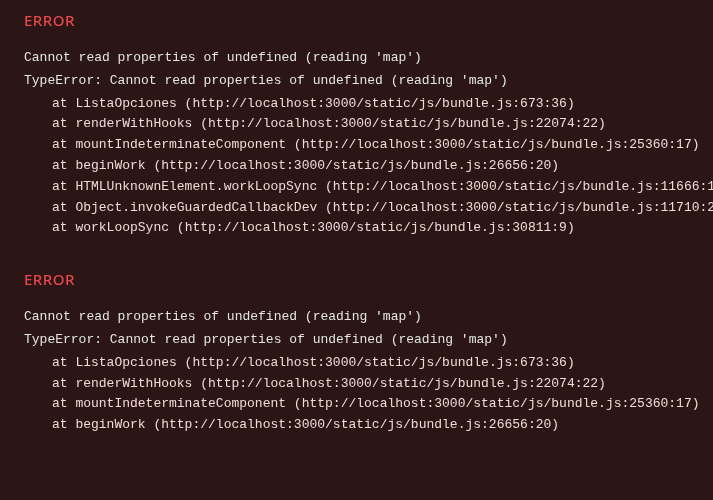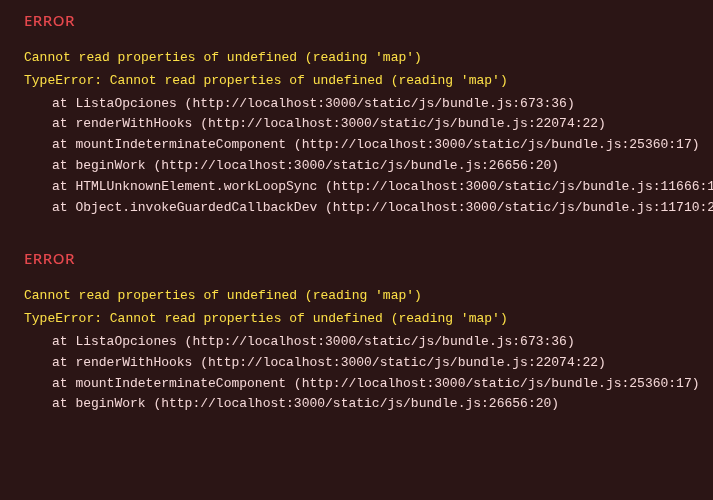--- a/index.html
+++ b/index.html
@@ -23,21 +23,21 @@
     }
     .error-heading {
       color: #e5484d;
       font-size: 15px;
       font-weight: 500;
       margin-bottom: 16px;
       letter-spacing: 0.5px;
       font-family: system-ui, -apple-system, sans-serif;
     }
     .error-message {
-      color: #fde047;
+      color: #e5e5e5;
       margin-bottom: 2px;
     }
     .stack-line {
       padding-left: 28px;
       white-space: nowrap;
     }
     .link {
       color: #f5d8d8;
       cursor: pointer;
     }
@@ -49,20 +49,21 @@
     <div class="error-block">
       <div class="error-heading">ERROR</div>
       <div class="error-message">Cannot read properties of undefined (reading 'map')</div>
       <div class="error-message">TypeError: Cannot read properties of undefined (reading 'map')</div>
       <div class="stack-line"><span>at ListaOpciones (</span><span class="link">http://localhost:3000/static/js/bundle.js:673:36</span><span>)</span></div>
       <div class="stack-line"><span>at renderWithHooks (</span><span class="link">http://localhost:3000/static/js/bundle.js:22074:22</span><span>)</span></div>
       <div class="stack-line"><span>at mountIndeterminateComponent (</span><span class="link">http://localhost:3000/static/js/bundle.js:25360:17</span><span>)</span></div>
       <div class="stack-line"><span>at beginWork (</span><span class="link">http://localhost:3000/static/js/bundle.js:26656:20</span><span>)</span></div>
       <div class="stack-line"><span>at HTMLUnknownElement.workLoopSync (</span><span class="link">http://localhost:3000/static/js/bundle.js:11666:18</span></div>
       <div class="stack-line"><span>at Object.invokeGuardedCallbackDev (</span><span class="link">http://localhost:3000/static/js/bundle.js:11710:20</span></div>
+      <div class="stack-line"><span>at workLoopSync (</span><span class="link">http://localhost:3000/static/js/bundle.js:30811:9</span><span>)</span></div>
     </div>
     <div class="error-block">
       <div class="error-heading">ERROR</div>
       <div class="error-message">Cannot read properties of undefined (reading 'map')</div>
       <div class="error-message">TypeError: Cannot read properties of undefined (reading 'map')</div>
       <div class="stack-line"><span>at ListaOpciones (</span><span class="link">http://localhost:3000/static/js/bundle.js:673:36</span><span>)</span></div>
       <div class="stack-line"><span>at renderWithHooks (</span><span class="link">http://localhost:3000/static/js/bundle.js:22074:22</span><span>)</span></div>
       <div class="stack-line"><span>at mountIndeterminateComponent (</span><span class="link">http://localhost:3000/static/js/bundle.js:25360:17</span><span>)</span></div>
       <div class="stack-line"><span>at beginWork (</span><span class="link">http://localhost:3000/static/js/bundle.js:26656:20</span><span>)</span></div>
     </div>

